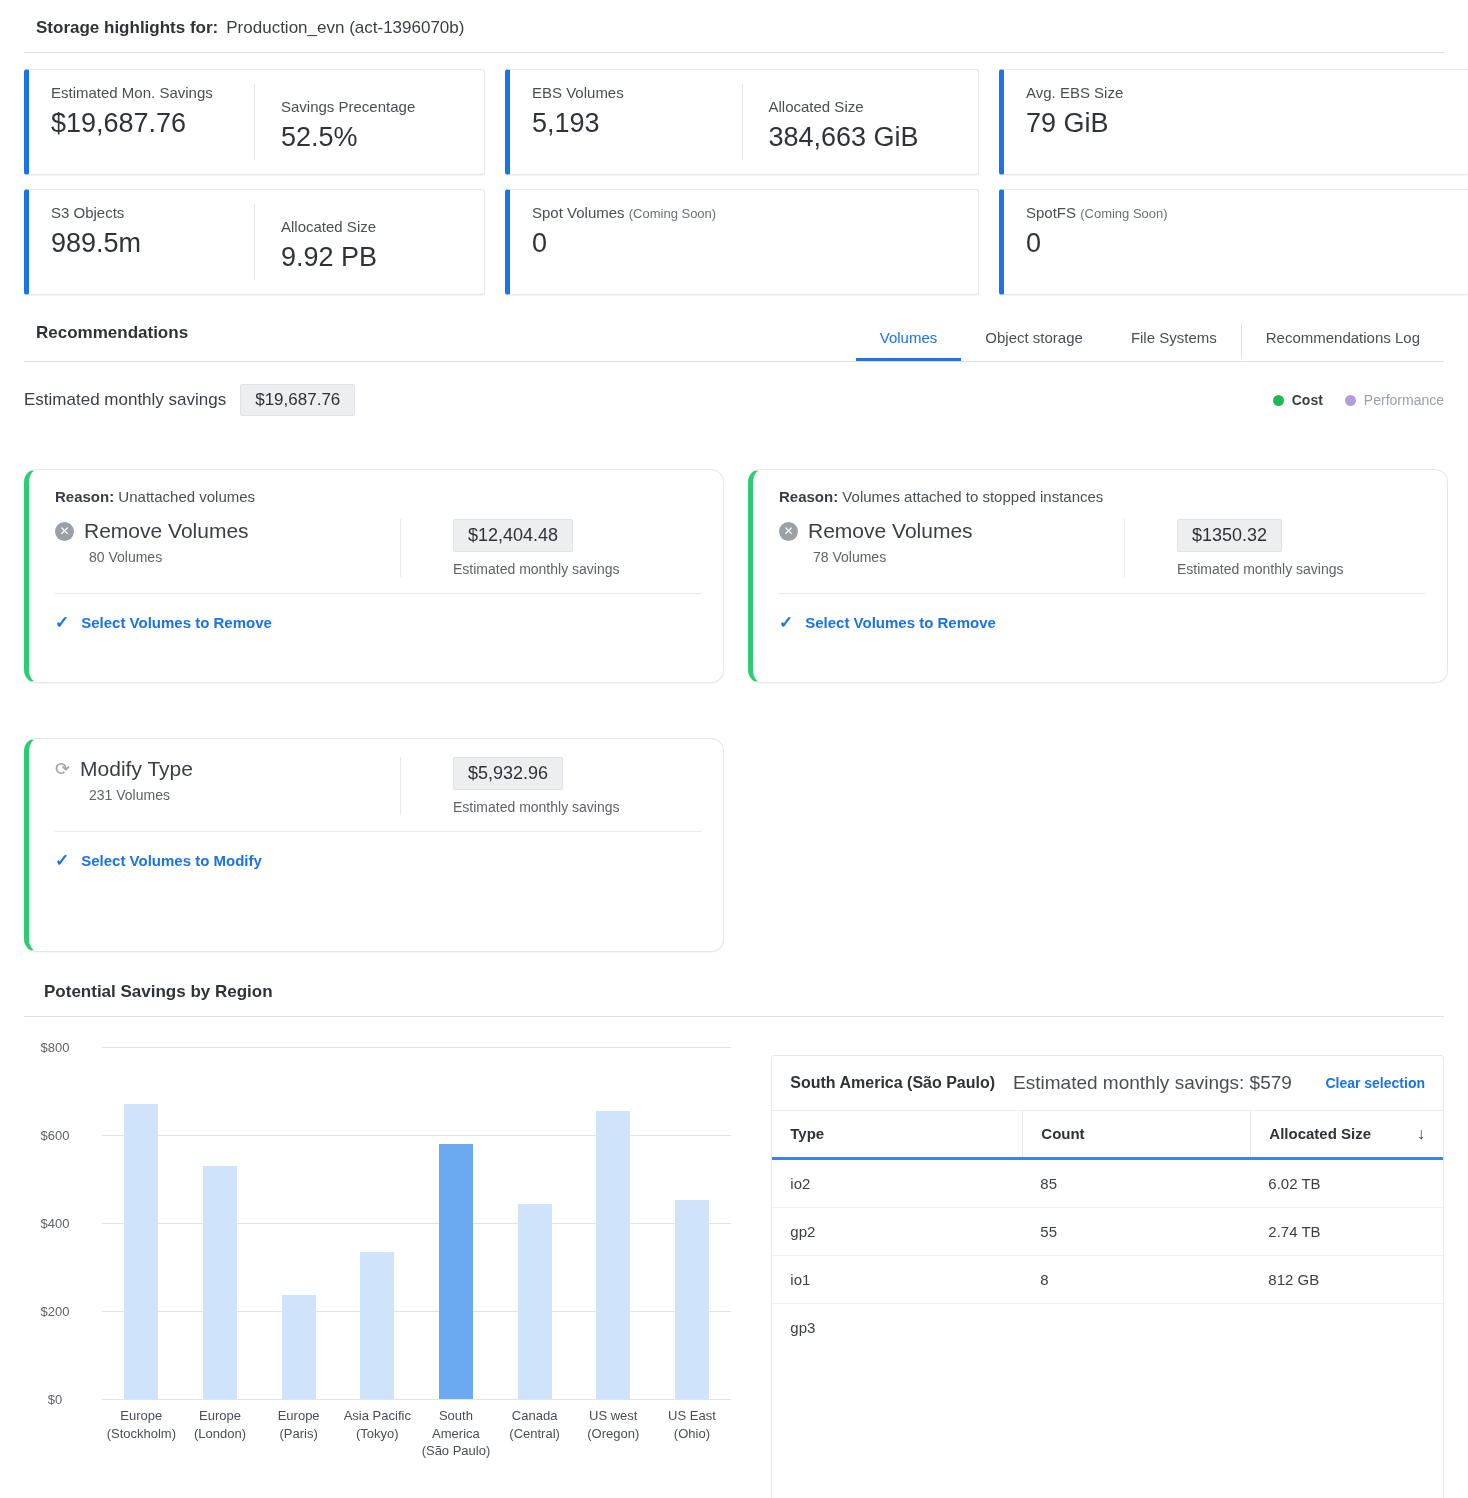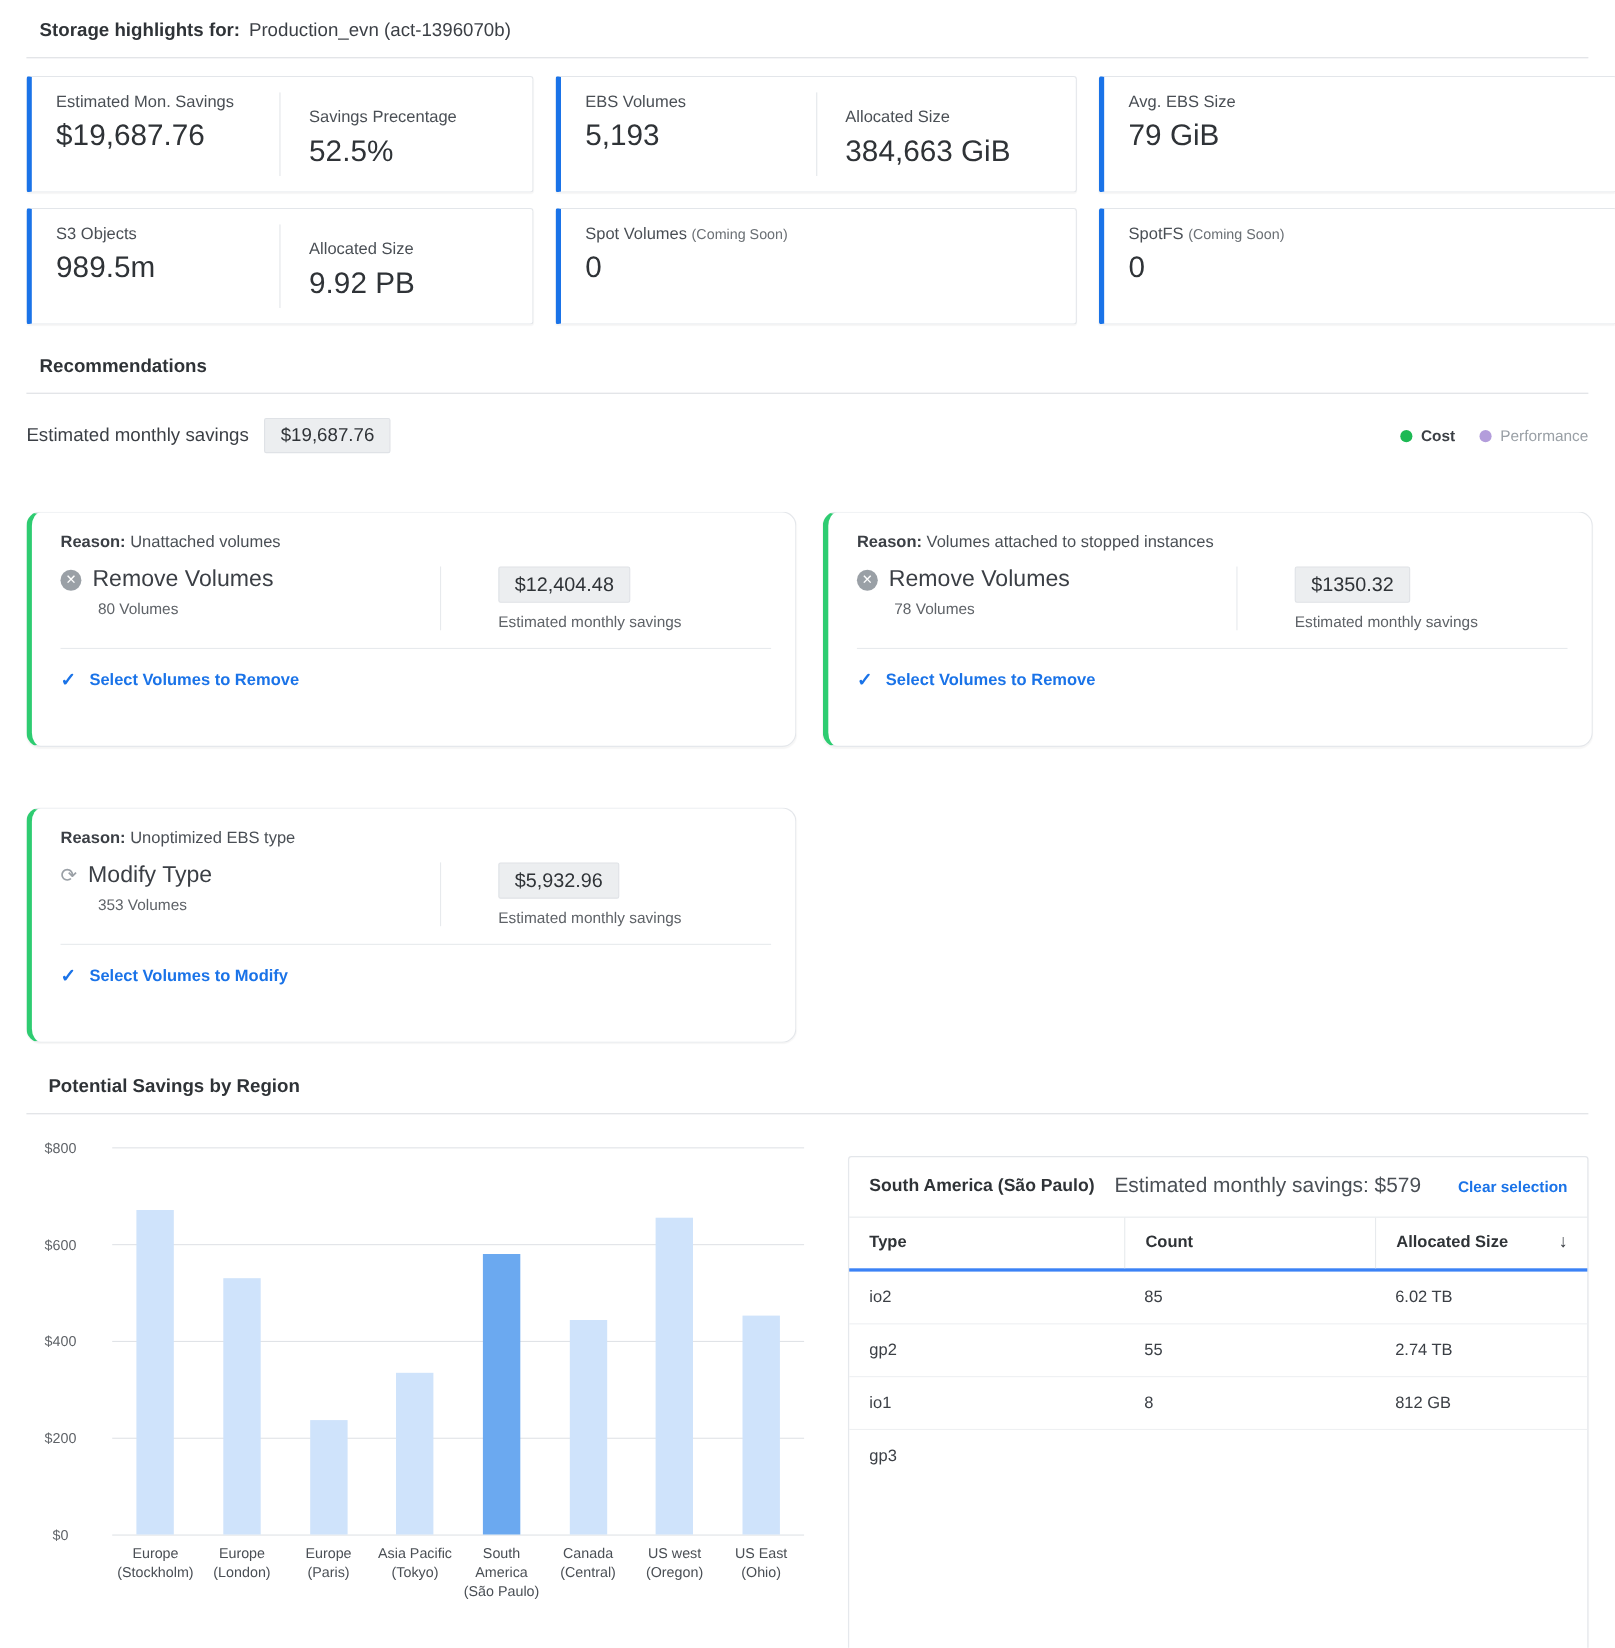--- a/index.html
+++ b/index.html
@@ -200,20 +200,26 @@
       <div class="kpi-cell">
         <div class="kpi-label"><span>SpotFS</span> <span class="soon">(Coming Soon)</span></div>
         <div class="kpi-value">0</div>
       </div>
     </div>
 
   </div>
 
   <div class="recs-bar">
     <div class="recs-title">Recommendations</div>
+    <div class="tabs">
+      <div class="tab active">Volumes</div>
+      <div class="tab">Object storage</div>
+      <div class="tab">File Systems</div>
+      <div class="tab sep">Recommendations Log</div>
+    </div>
   </div>
 
   <div class="sav-row">
     <div class="sav-left">
       <span class="sav-label">Estimated monthly savings</span>
       <span class="sav-chip">$19,687.76</span>
     </div>
     <div class="legend">
       <span class="legend-item legend-cost">
         <span class="dot" style="background:#1db954"></span>
@@ -270,31 +276,27 @@
           <div class="rec-amt-sub">Estimated monthly savings</div>
         </div>
       </div>
       <div class="rec-link">
         <span class="check">✓</span>
         <span>Select Volumes to Remove</span>
       </div>
     </div>
 
     <div class="rec">
-      <div class="rec-reason">
-        <b>Reason:</b>
-        <span>Unoptimized EBS type</span>
-      </div>
       <div class="rec-body">
         <div class="rec-action">
           <div class="rec-action-top">
             <span class="ico-sync">⟳</span>
             <span class="rec-action-ttl">Modify Type</span>
           </div>
-          <div class="rec-count">353 Volumes</div>
+          <div class="rec-count">231 Volumes</div>
         </div>
         <div class="rec-right">
           <span class="rec-amt">$5,932.96</span>
           <div class="rec-amt-sub">Estimated monthly savings</div>
         </div>
       </div>
       <div class="rec-link">
         <span class="check">✓</span>
         <span>Select Volumes to Modify</span>
       </div>

